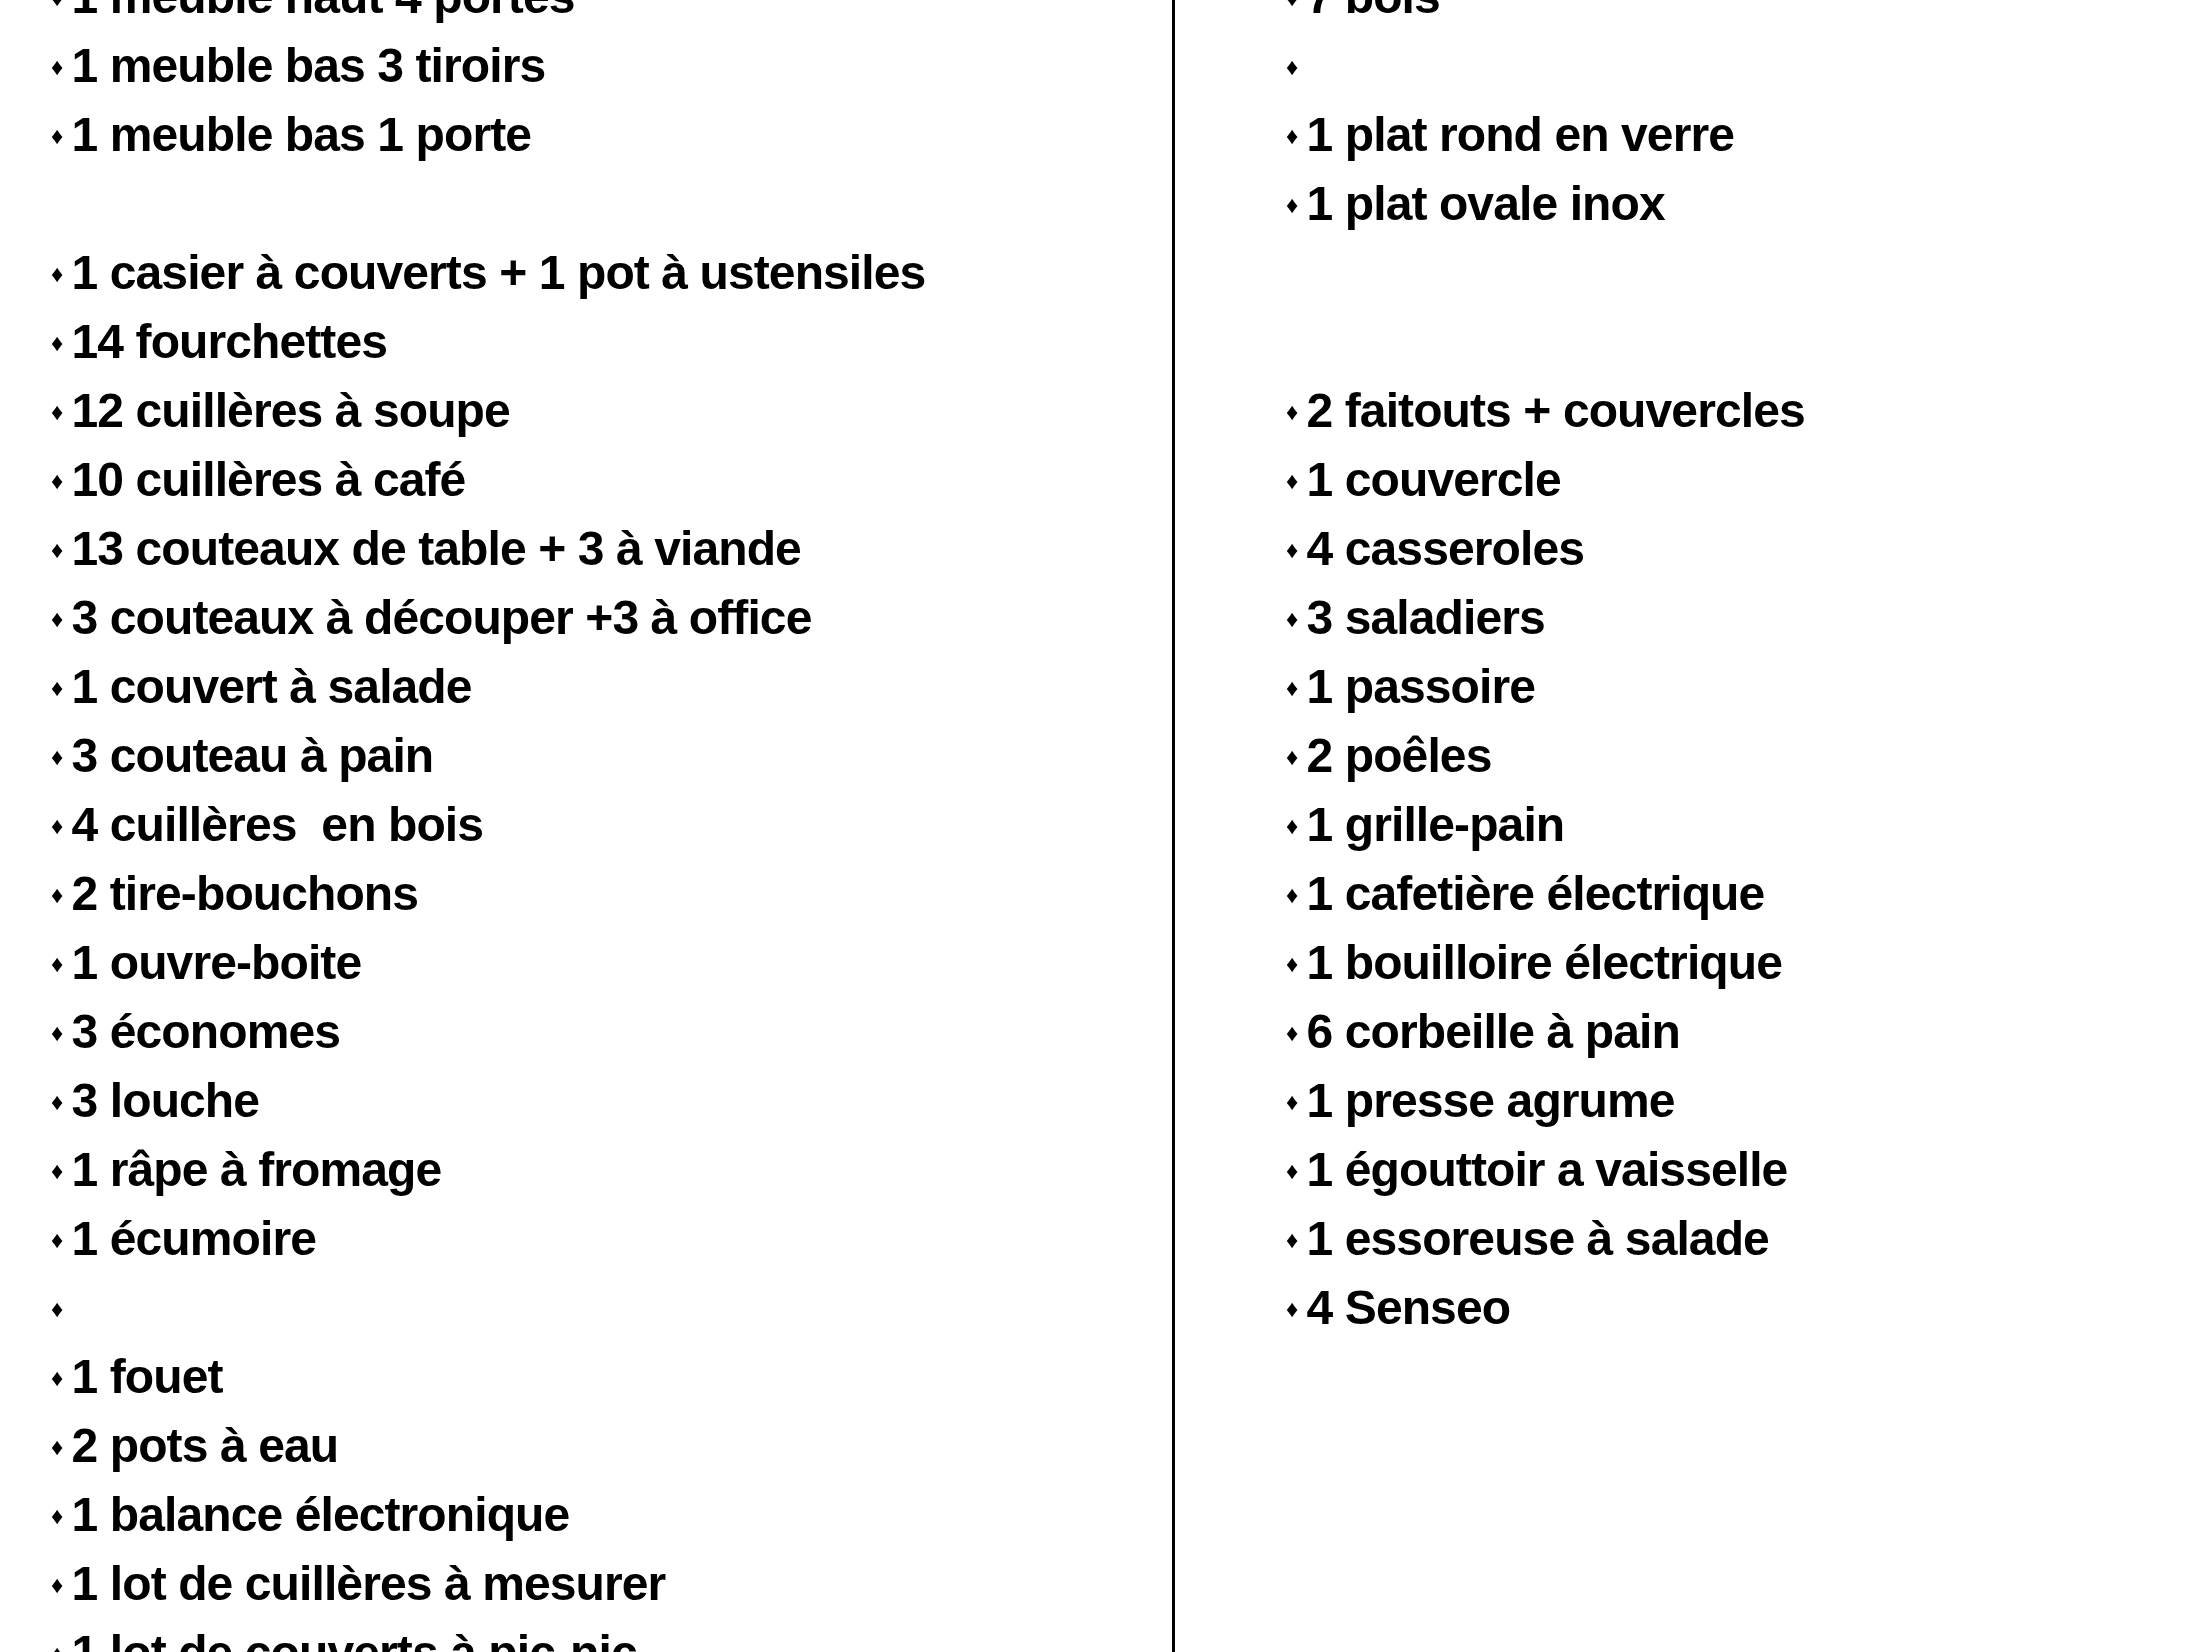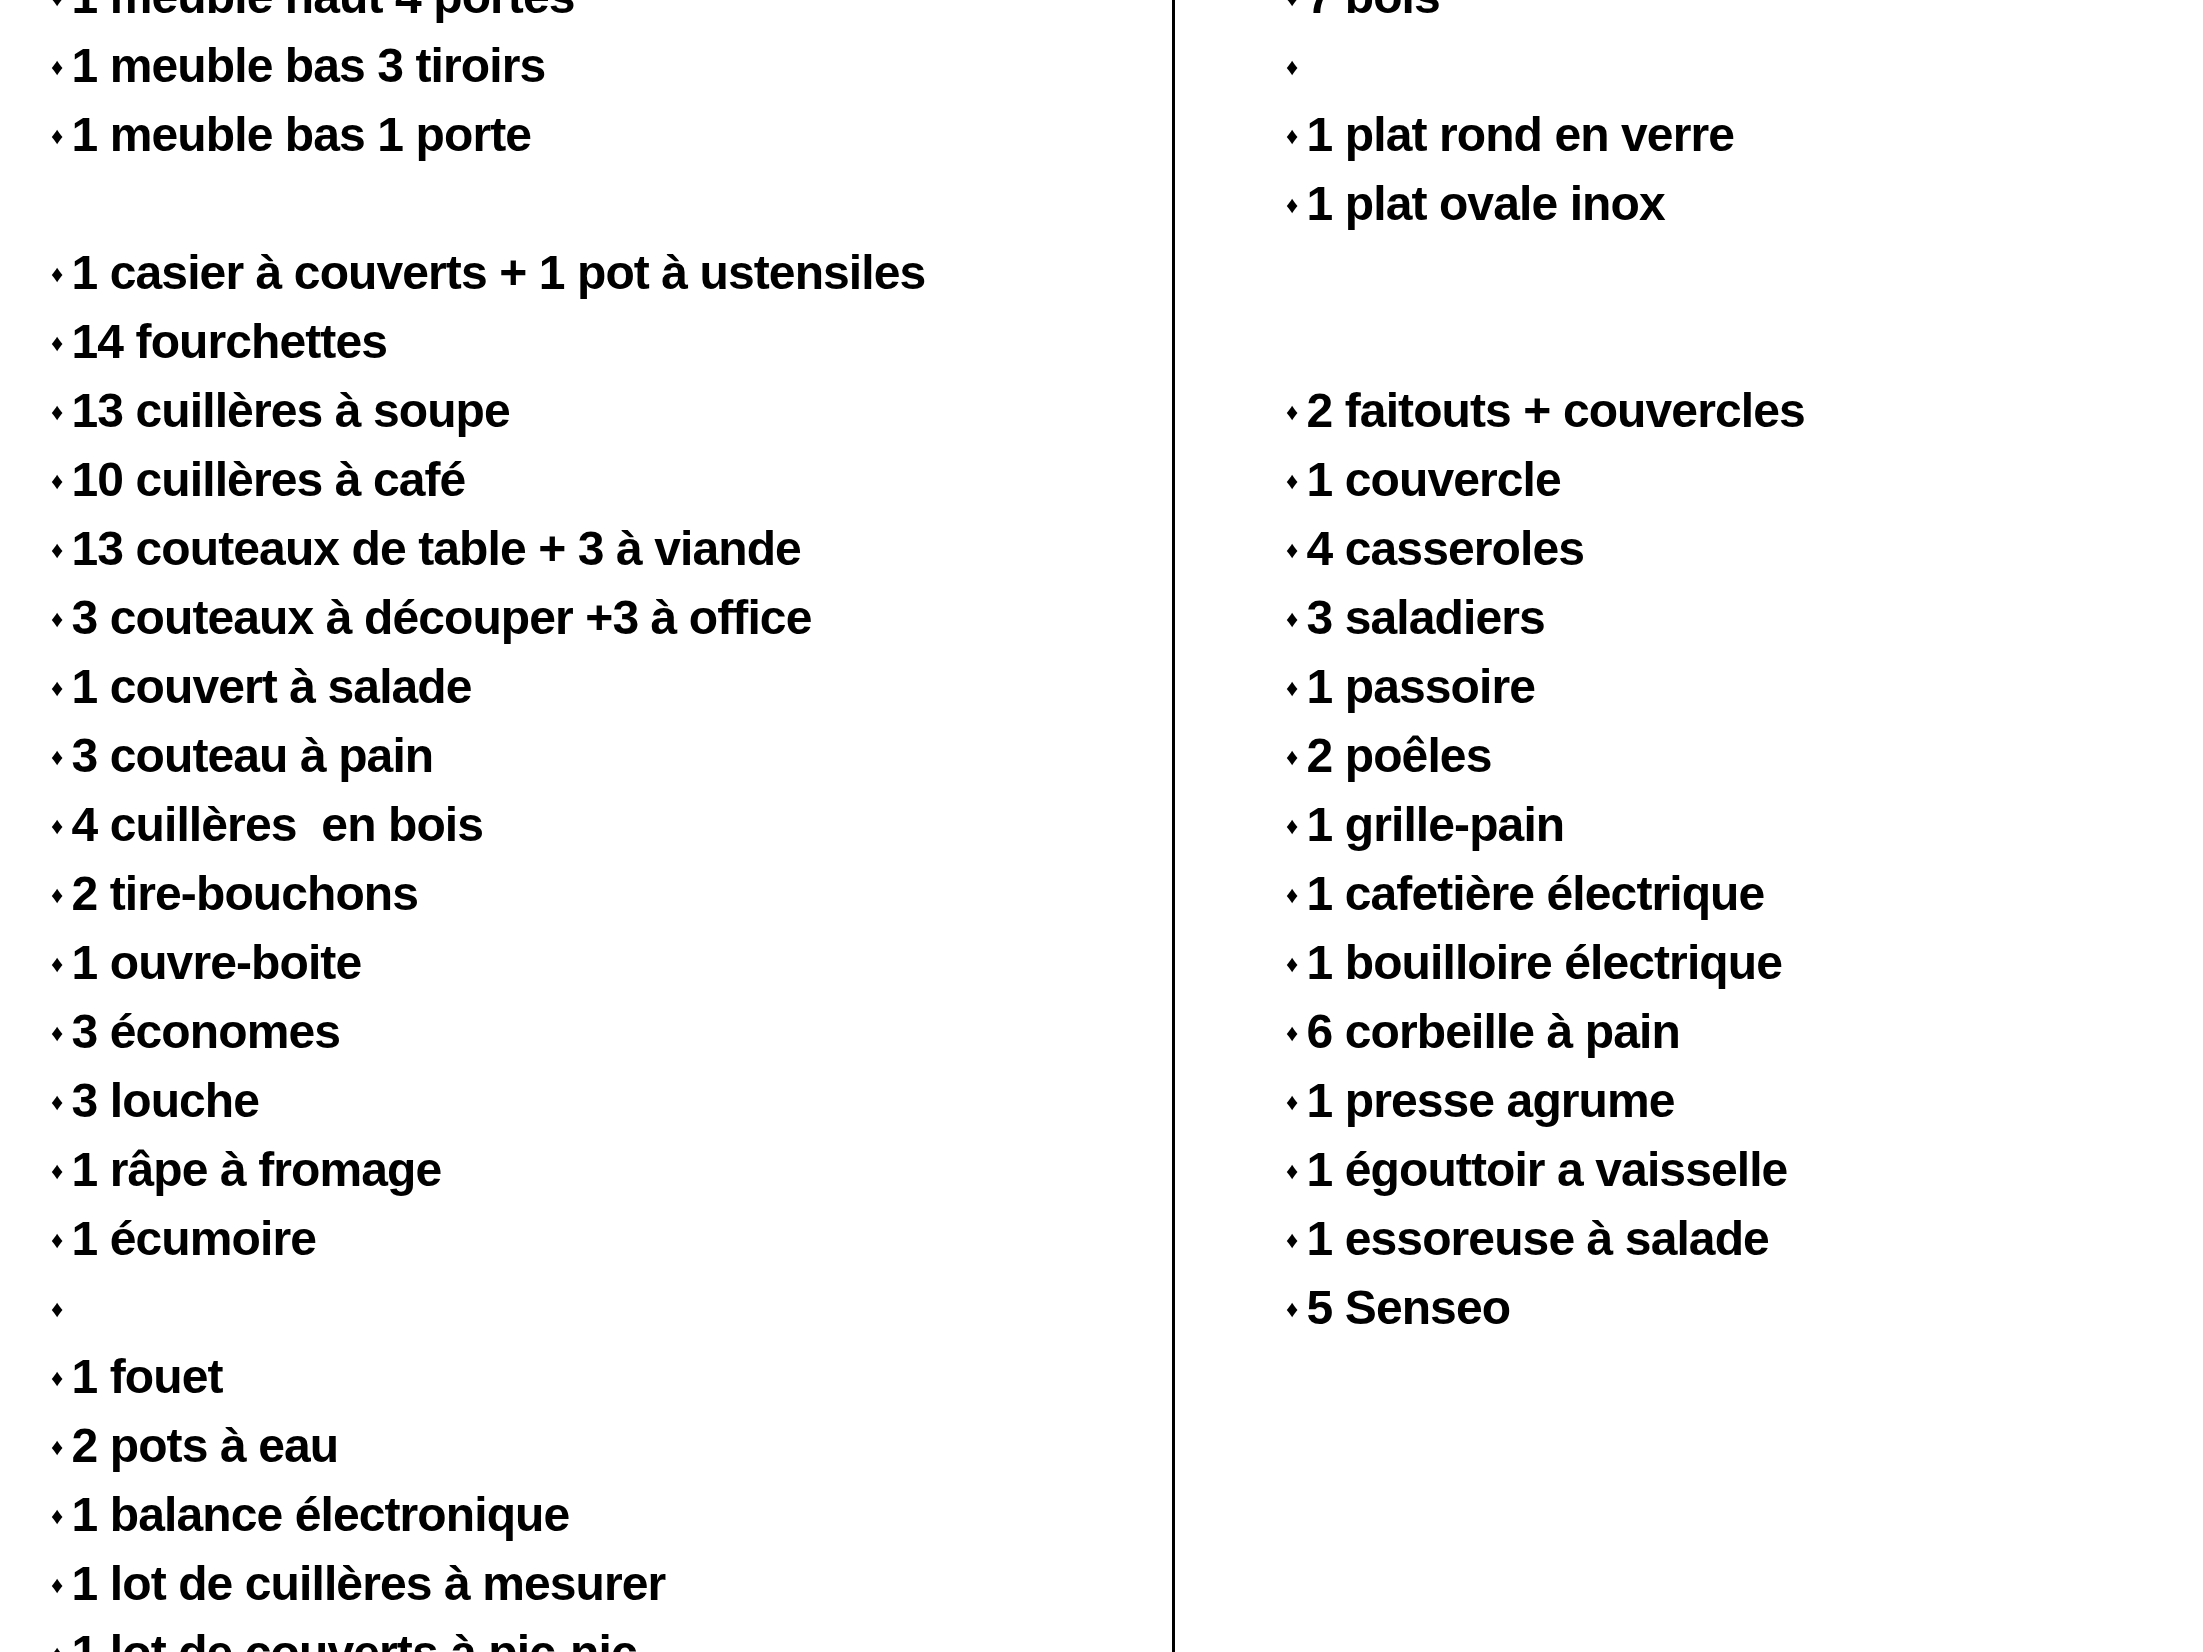--- a/index.html
+++ b/index.html
@@ -57,21 +57,21 @@
       <div class="row" style="color: rgb(0, 0, 0);">
         <span class="bullet">♦</span>
         <span class="label">1 casier à couverts + 1 pot à ustensiles</span>
       </div>
       <div class="row" style="color: rgb(0, 0, 0);">
         <span class="bullet">♦</span>
         <span class="label">14 fourchettes</span>
       </div>
       <div class="row" style="color: rgb(0, 0, 0);">
         <span class="bullet">♦</span>
-        <span class="label">13 cuillères à soupe</span>
+        <span class="label">12 cuillères à soupe</span>
       </div>
       <div class="row" style="color: rgb(0, 0, 0);">
         <span class="bullet">♦</span>
         <span class="label">10 cuillères à café</span>
       </div>
       <div class="row" style="color: rgb(0, 0, 0);">
         <span class="bullet">♦</span>
         <span class="label">13 couteaux de table + 3 à viande</span>
       </div>
       <div class="row" style="color: rgb(0, 0, 0);">
@@ -206,17 +206,17 @@
       <div class="row" style="color: rgb(0, 0, 0);">
         <span class="bullet">♦</span>
         <span class="label">1 égouttoir a vaisselle</span>
       </div>
       <div class="row" style="color: rgb(0, 0, 0);">
         <span class="bullet">♦</span>
         <span class="label">1 essoreuse à salade</span>
       </div>
       <div class="row" style="color: rgb(0, 0, 0);">
         <span class="bullet">♦</span>
-        <span class="label">5 Senseo</span>
+        <span class="label">4 Senseo</span>
       </div>
     </div>
 </div>
 
 
 </body></html>

